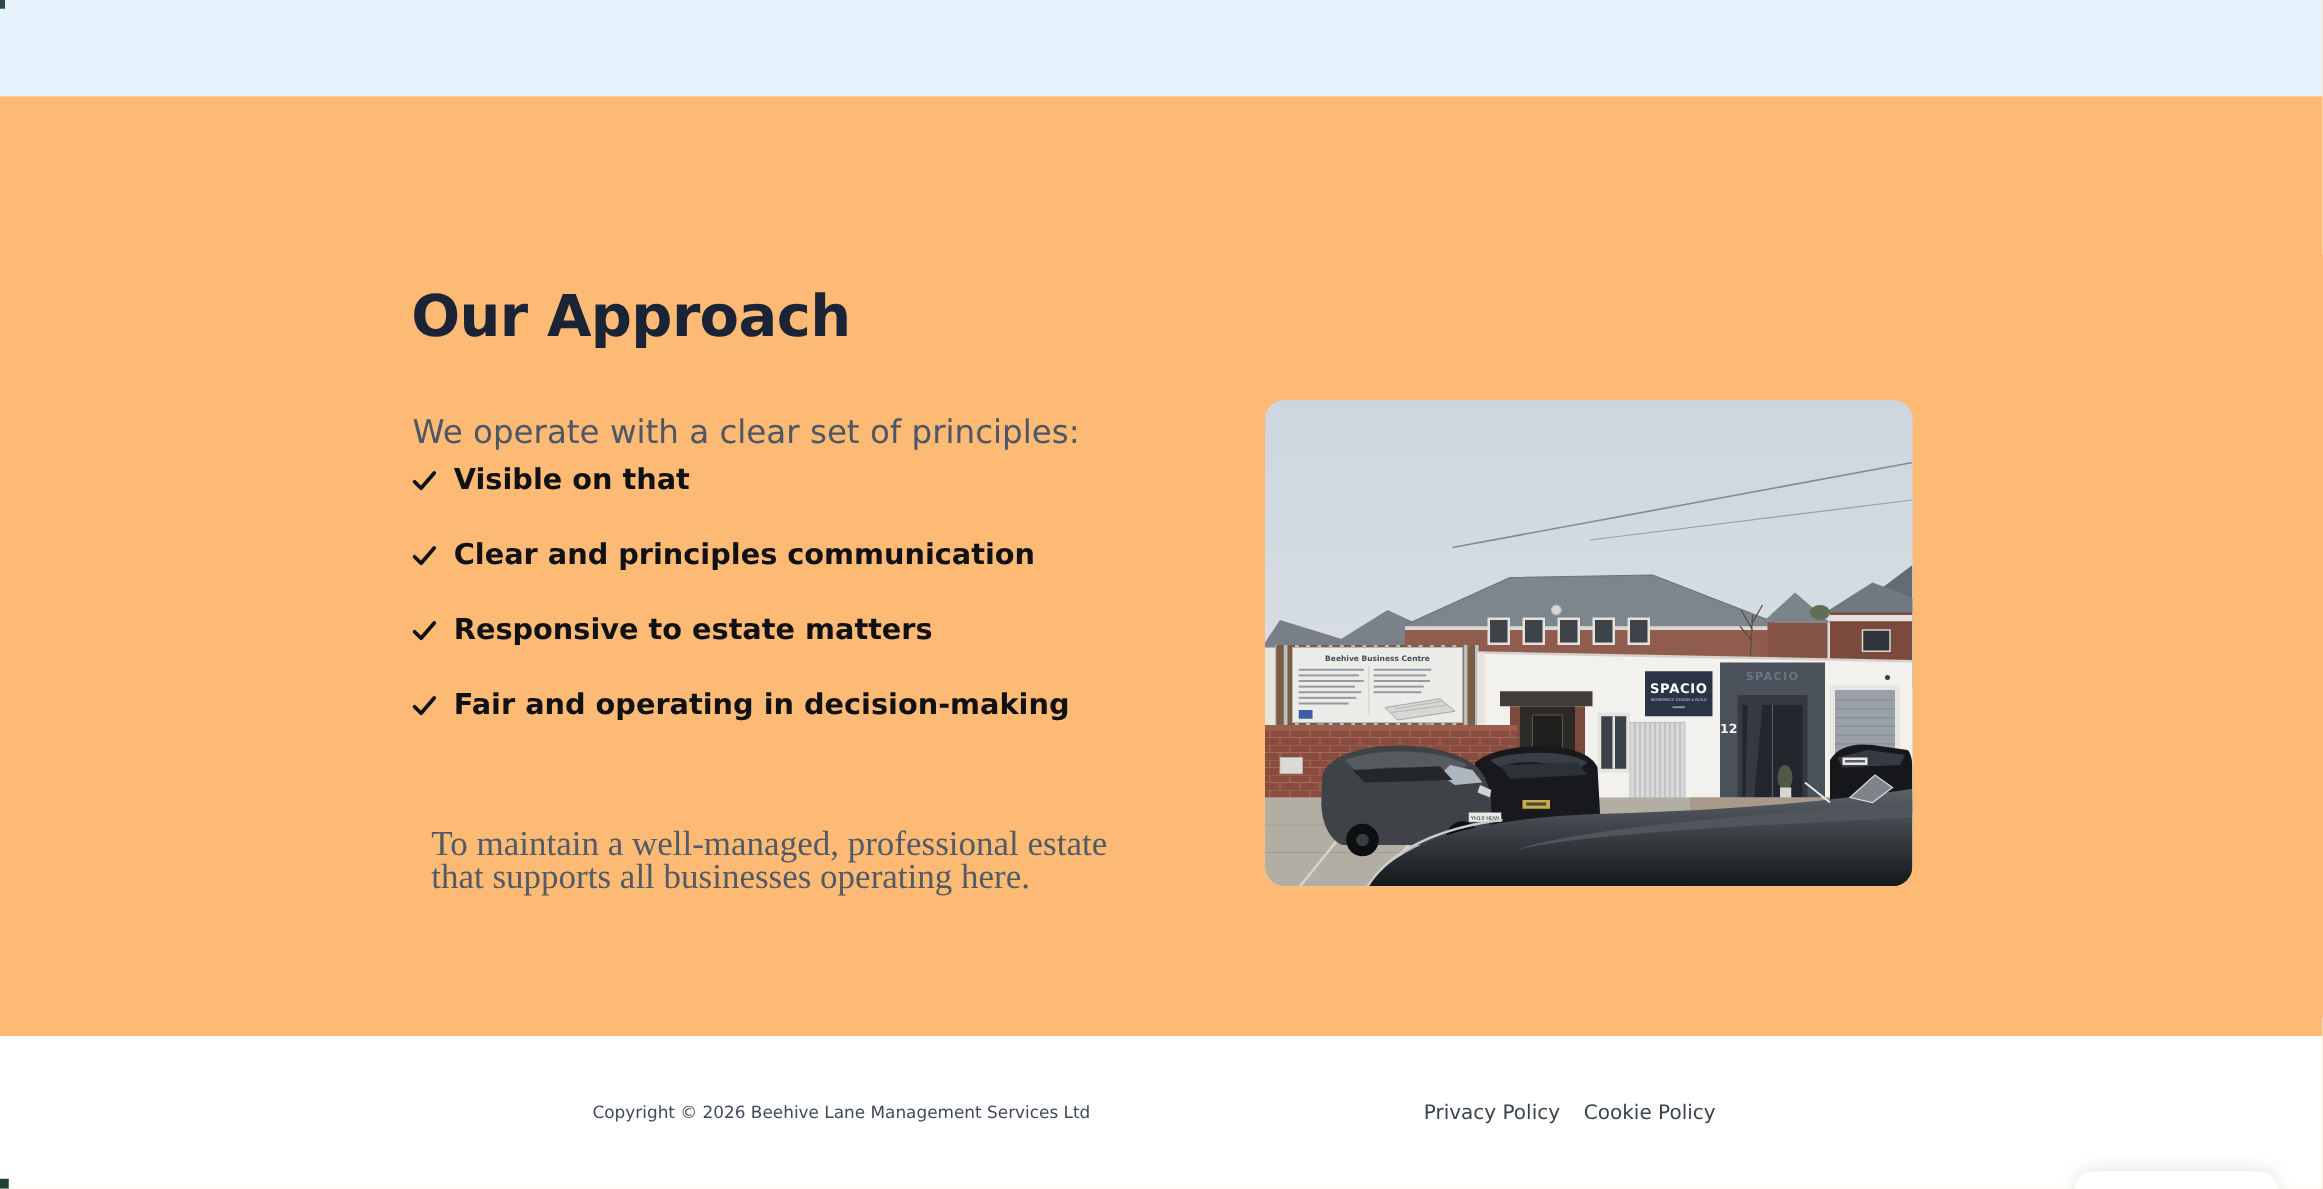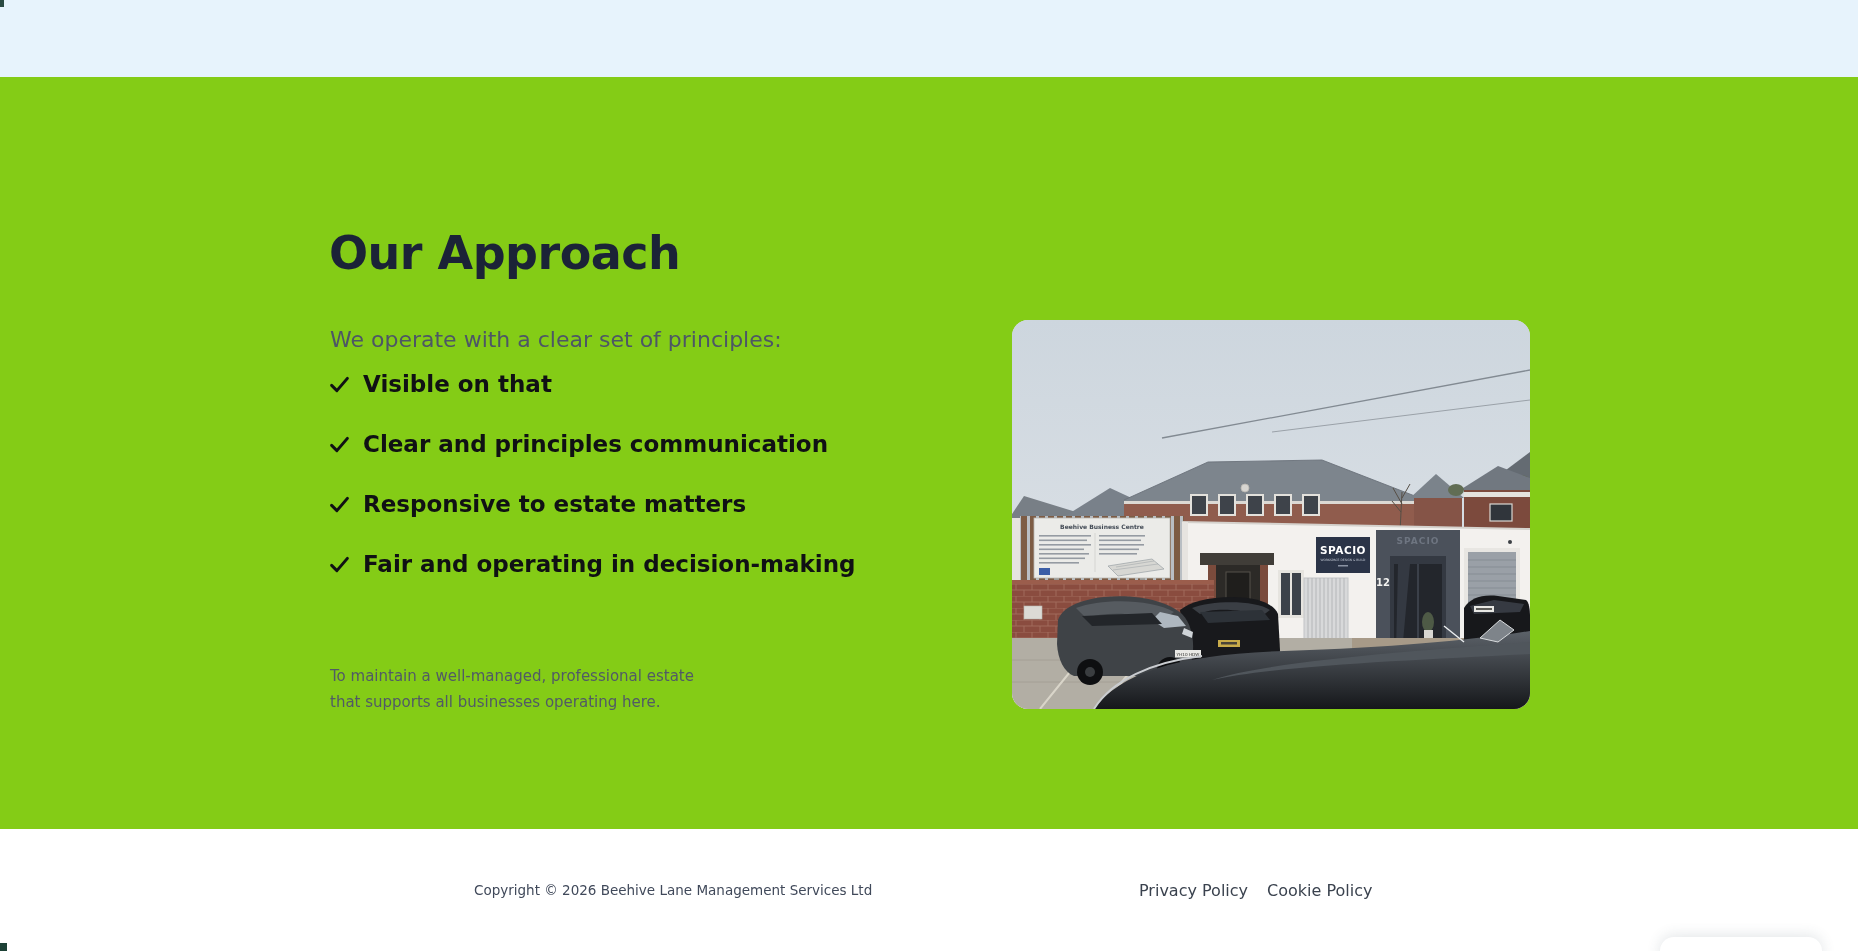--- a/index.html
+++ b/index.html
@@ -2,42 +2,42 @@
 <html><head>
 <meta charset="utf-8">
 <style>
   html,body{margin:0;padding:0;}
   body{
     width:1858px;height:951px;position:relative;overflow:hidden;
     font-family:"DejaVu Sans","Liberation Sans",sans-serif;
     background:#ffffff;
   }
   .top-strip{position:absolute;left:0;top:0;width:1858px;height:77px;background:#e7f3fc;}
-  .hero{position:absolute;left:0;top:77px;width:1858px;height:752px;background:#84cc16;}
+  .hero{position:absolute;left:0;top:77px;width:1858px;height:752px;background:#fdba74;}
   .hero-inner{position:relative;width:1200px;height:752px;margin:0 auto;}
   .page-title{
     position:absolute;left:0;top:118px;
     font-size:46px;font-weight:700;letter-spacing:-0.5px;
     color:#1b2337;white-space:nowrap;
   }
   .intro-text{
     position:absolute;left:1px;top:228px;
-    font-size:22px;color:#4d5666;white-space:nowrap;
+    font-size:26px;color:#4d5666;white-space:nowrap;
   }
   .principles{
     position:absolute;left:0;top:294px;list-style:none;margin:0;padding:0;
   }
   .principle{
     display:flex;align-items:center;gap:13px;margin-bottom:33px;
     font-size:23px;font-weight:700;color:#101114;white-space:nowrap;line-height:27px;
   }
   .check{width:21px;height:21px;flex:0 0 auto;}
   .closing{
-    position:absolute;left:1px;top:586px;
-    font-size:15px;line-height:26px;color:#515a66;white-space:nowrap;
+    position:absolute;left:16px;top:586px;
+    font-size:28px;line-height:26px;color:#515a66;white-space:nowrap;font-family:Liberation Serif, serif;
   }
   .estate-photo{
     position:absolute;left:683px;top:243px;width:518px;height:389px;
     border-radius:16px;overflow:hidden;background:#d3dce3;
   }
   .estate-photo svg{display:block;width:518px;height:389px;}
   .footer{
     position:absolute;left:0;top:829px;width:1858px;height:122px;background:#ffffff;padding-left:19px;
   }
   .footer-inner{position:relative;width:1200px;height:122px;margin:0 auto;}

